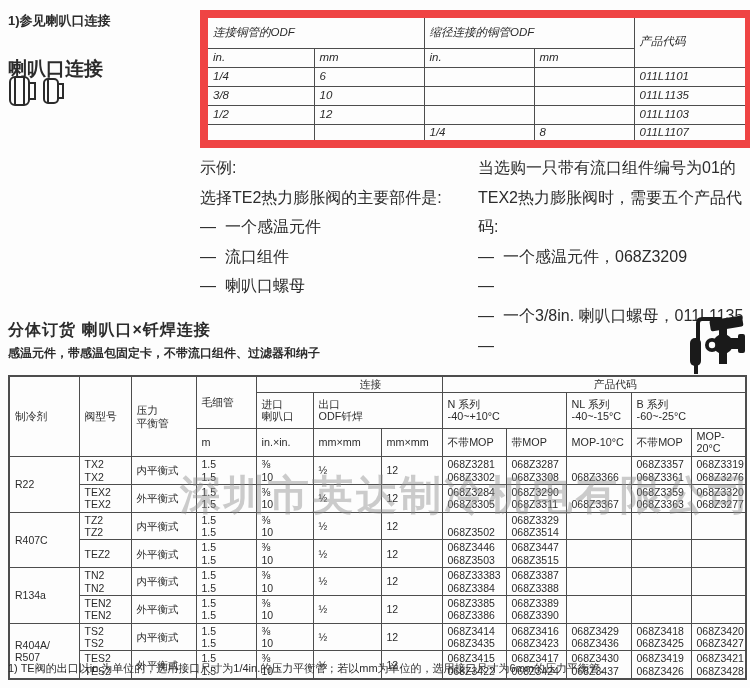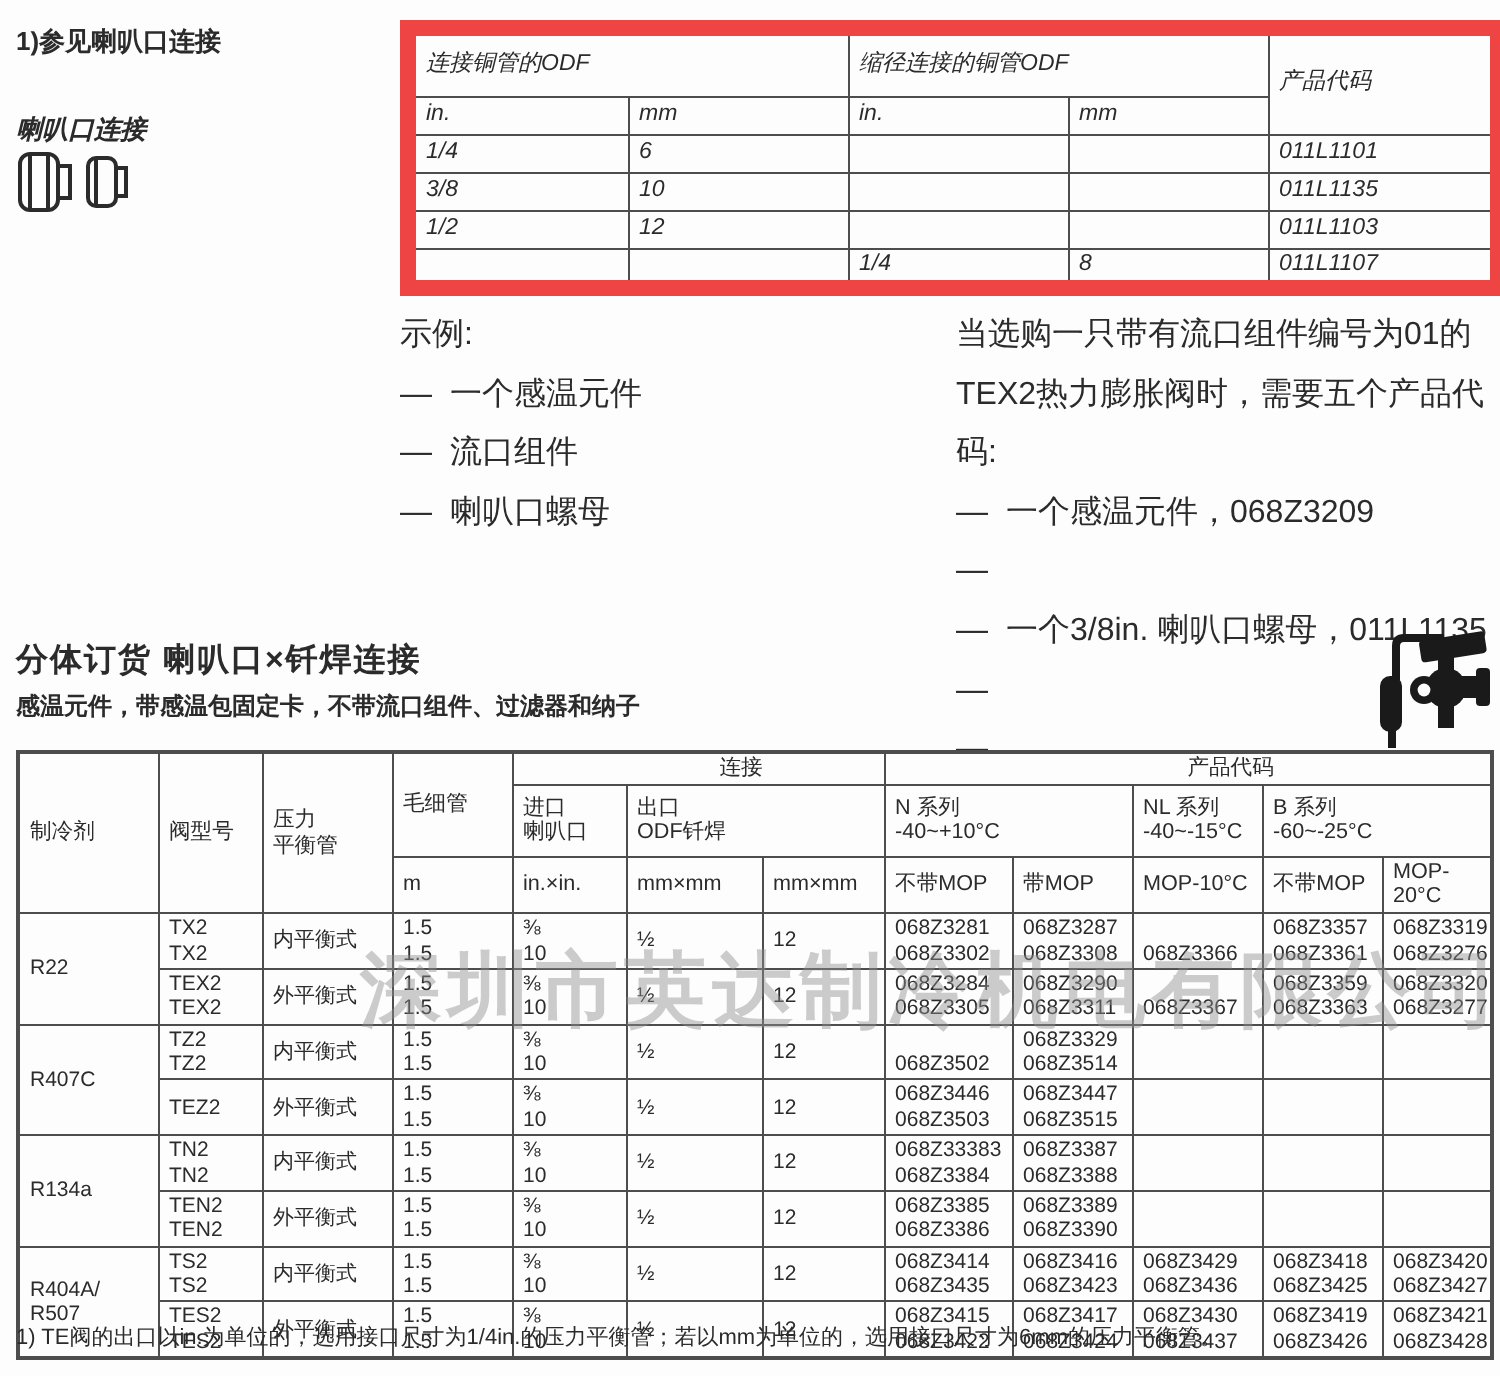--- a/index.html
+++ b/index.html
@@ -2,21 +2,21 @@
 <html><head>
 <meta charset="utf-8">
 <style>
   html,body{margin:0;padding:0;background:#fff;}
   .page{position:relative;width:750px;height:688px;background:#fdfdfd;overflow:hidden;
         font-family:"Liberation Sans","DejaVu Sans",sans-serif;color:#2b2b2b;}
   .abs{position:absolute;}
 
   
   .note1{left:8px;top:12px;font-size:13px;font-weight:bold;}
-  .flare-label{left:8px;top:56px;font-size:13px;font-weight:bold;font-style:italic;}
+  .flare-label{left:8px;top:56px;font-size:19px;font-weight:bold;}
   .nut-icons{left:8px;top:74px;}
 
   
   table{border-collapse:collapse;table-layout:fixed;}
   th,td{border:1px solid #4d4d4d;font-weight:normal;text-align:left;
         padding:1px 5px;white-space:pre-line;line-height:1.18;overflow:hidden;}
 
   
   .t1{left:200px;top:10px;width:545px;border:8px solid #ef4444;font-size:11.5px;font-style:italic;}
   .t1 tr.h1{height:34px;}
@@ -119,20 +119,21 @@
       <td></td>
       <td>1/4</td>
       <td>8</td>
       <td>011L1107</td>
     </tr>
   </tbody>
     </table>
 
   <div class="abs ex ex-left">
     <div>示例:</div>
+    <div>选择TE2热力膨胀阀的主要部件是:</div>
     <div class="li">
         <span class="dash">—</span>
         <span>一个感温元件</span>
       </div>
     <div class="li">
         <span class="dash">—</span>
         <span>流口组件</span>
       </div>
     <div class="li">
         <span class="dash">—</span>

